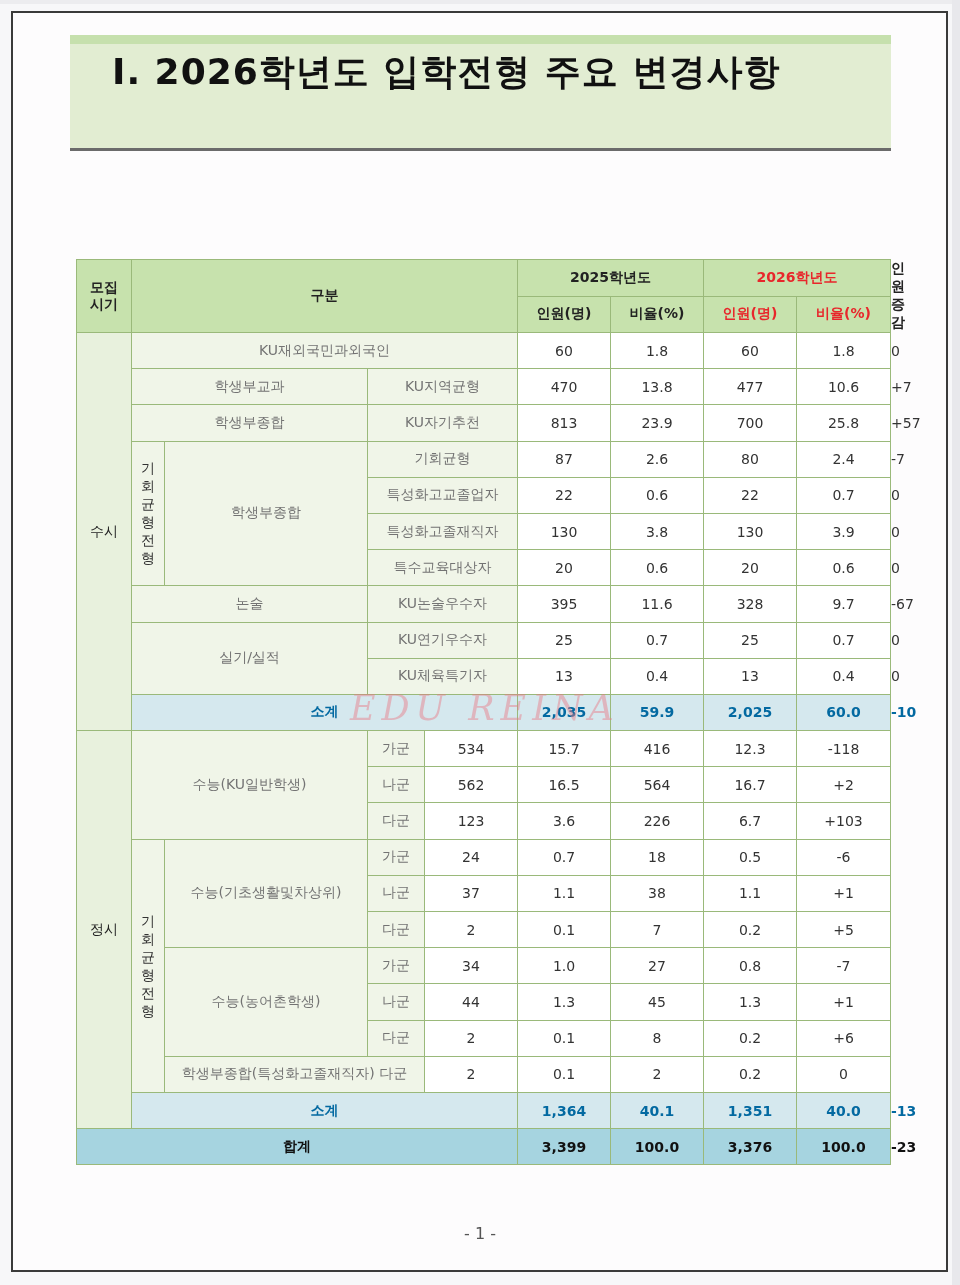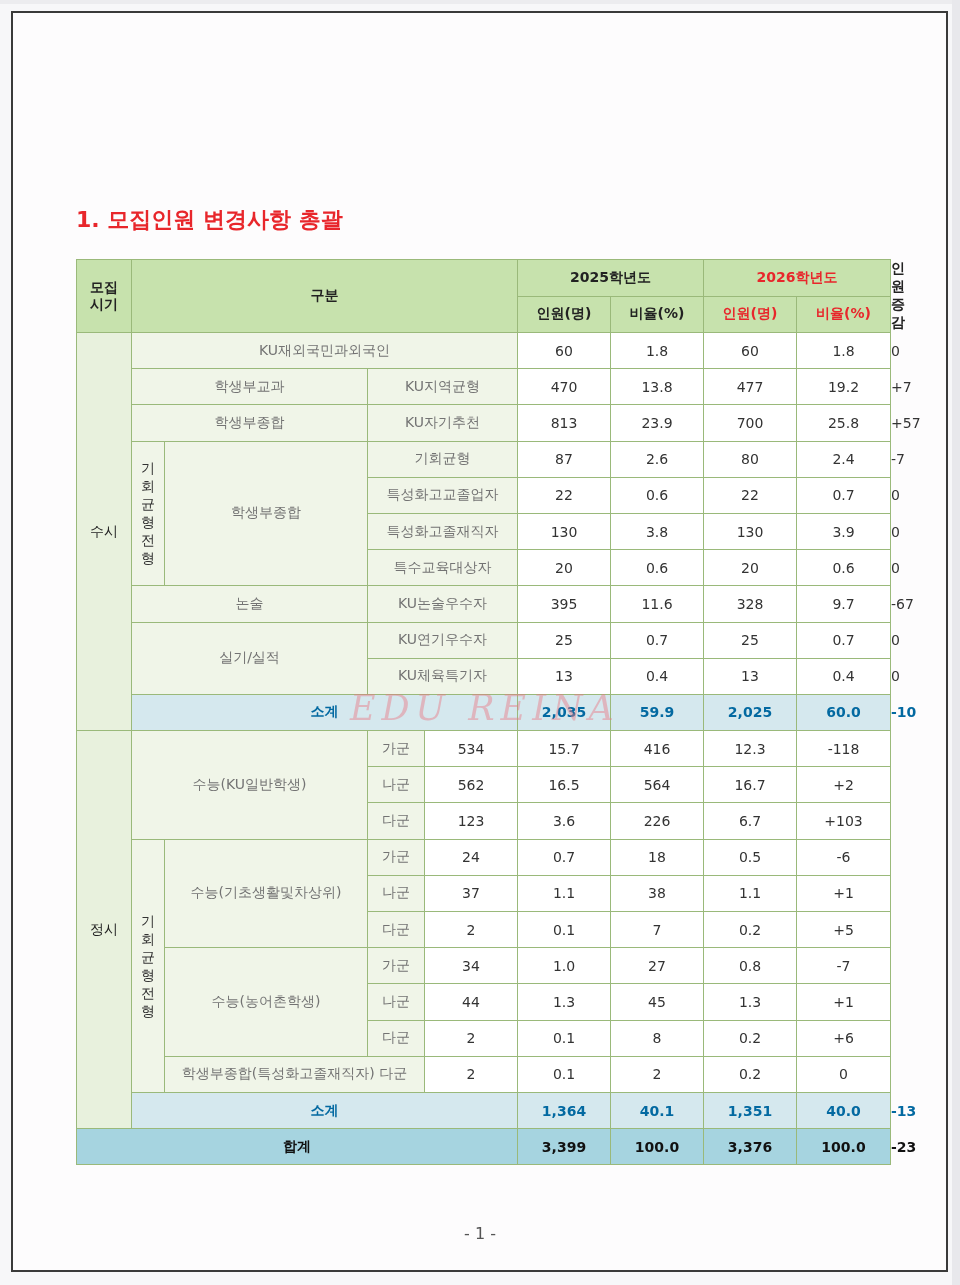--- a/index.html
+++ b/index.html
@@ -30,21 +30,23 @@
   .top-edge { position:absolute; top:0; left:0; width:960px; height:4px; background:#ececef; }
   .right-edge { position:absolute; top:0; right:0; width:8px; height:1285px; background:#e8e8ec; }
 </style>
 </head>
 <body>
 
 <div class="top-edge"></div>
 <div class="right-edge"></div>
 
 <div class="page">
-  <div class="section-title">1. 모집인원 변경사항 총괄</div>
+  <div class="title-box">
+    <h1>Ⅰ. 2026학년도 입학전형 주요 변경사항</h1>
+  </div>
 
   <table class="main">
     <colgroup>
       <col style="width:55px">
         <col style="width:33px">
         <col style="width:91px">
         <col style="width:112px">
         <col style="width:57px">
       <col style="width:93px">
         <col style="width:93px">
@@ -77,21 +79,21 @@
       <td class="num">60</td>
       <td class="num">1.8</td>
       <td class="num">0</td>
     </tr>
     <tr>
       <td class="lbl" colspan="3">학생부교과</td>
       <td class="lbl" colspan="2">KU지역균형</td>
       <td class="num">470</td>
       <td class="num">13.8</td>
       <td class="num">477</td>
-      <td class="num">19.2</td>
+      <td class="num">10.6</td>
       <td class="num">+7</td>
     </tr>
     <tr>
       <td class="lbl" colspan="3">학생부종합</td>
       <td class="lbl" colspan="2">KU자기추천</td>
       <td class="num">813</td>
       <td class="num">23.9</td>
       <td class="num">700</td>
       <td class="num">25.8</td>
       <td class="num">+57</td>

